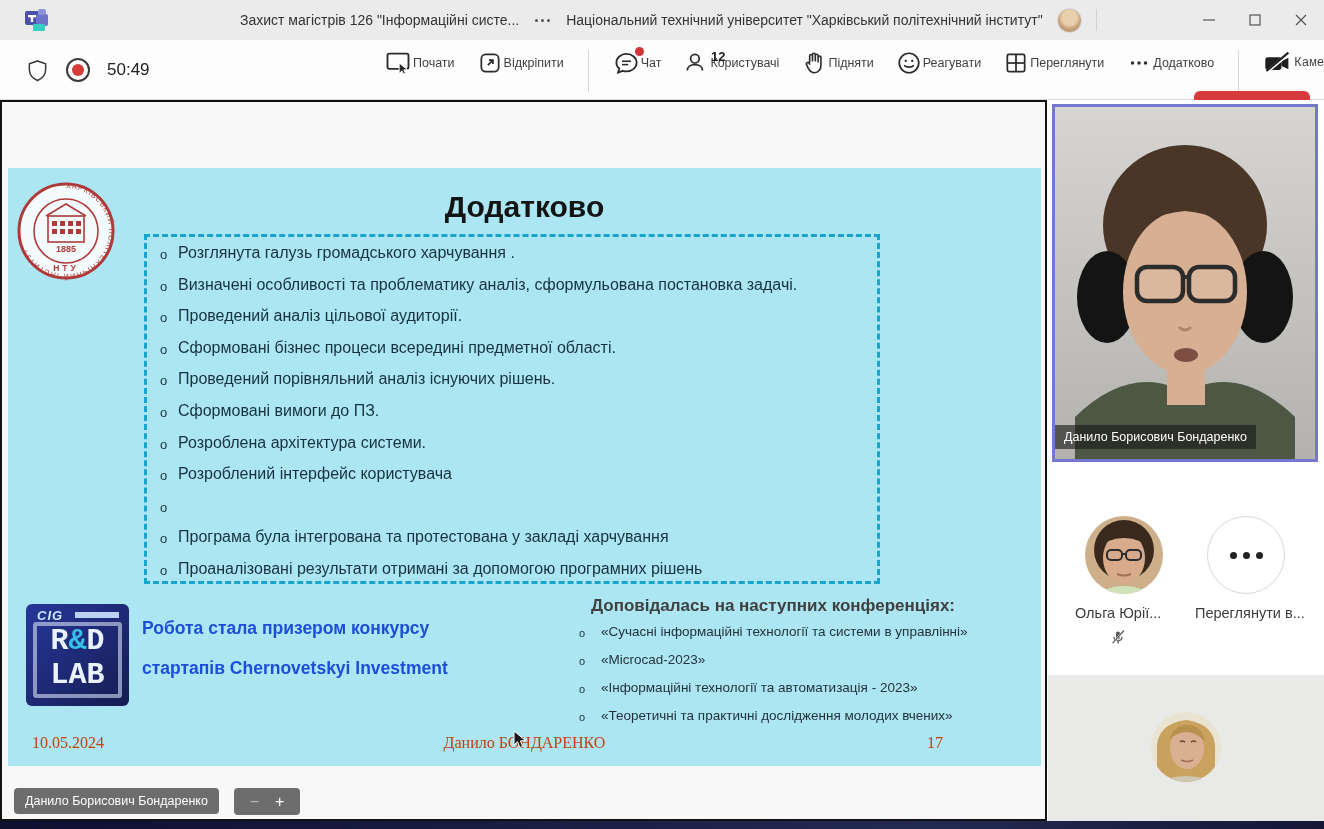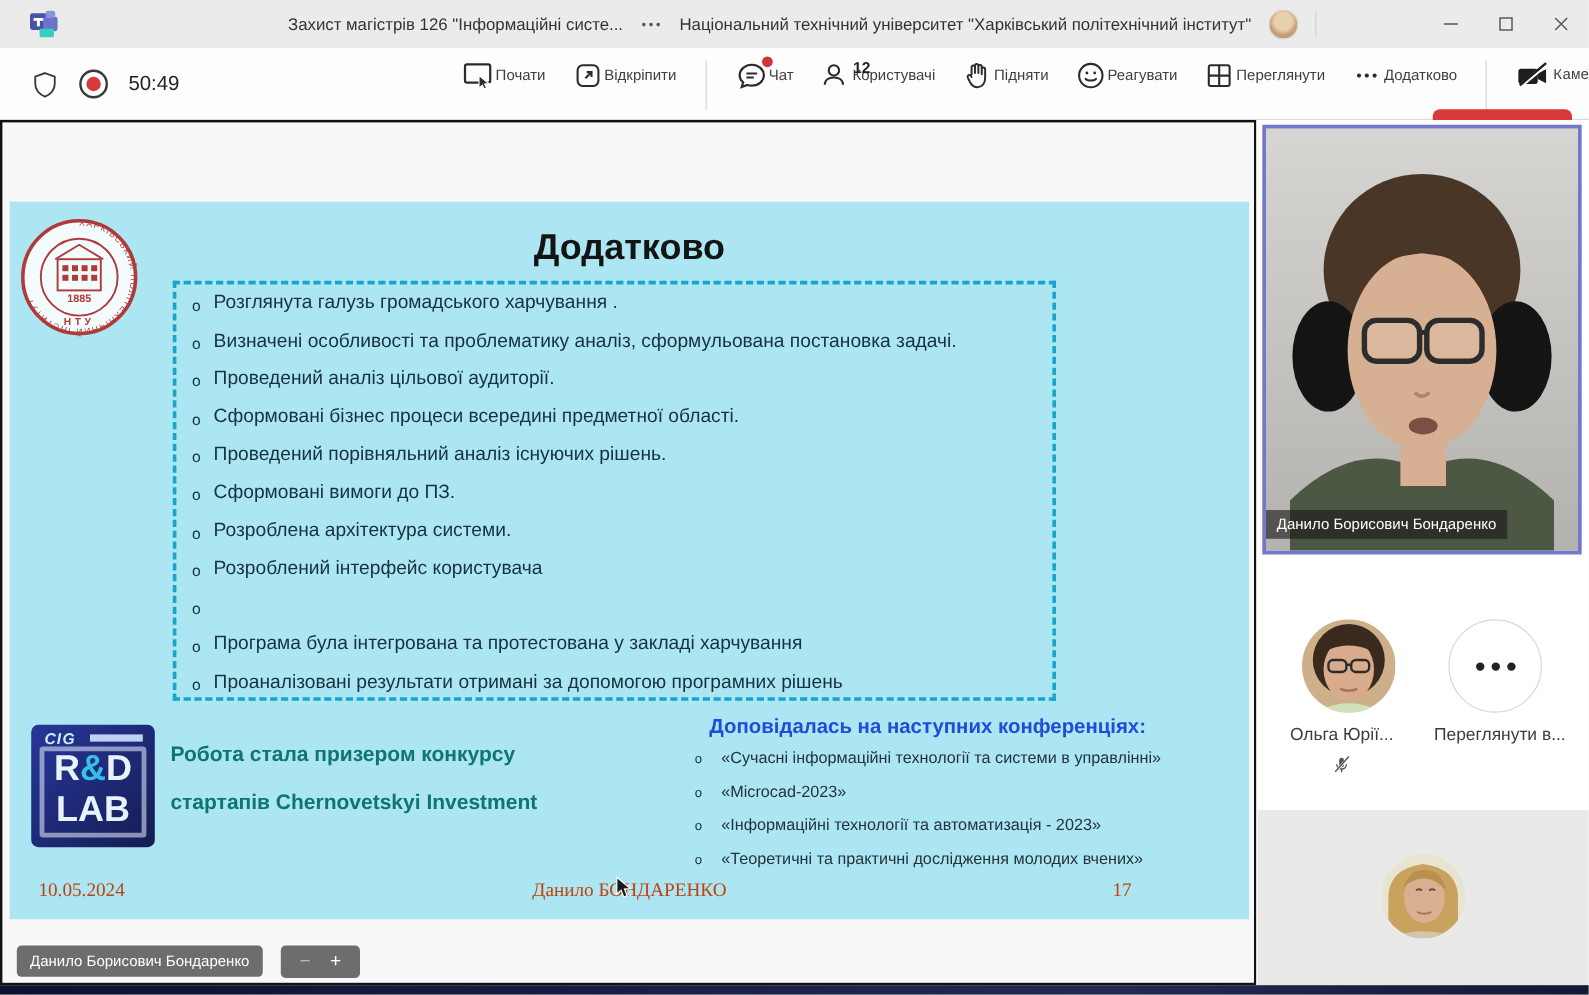--- a/index.html
+++ b/index.html
@@ -52,30 +52,30 @@
   .bullet { display:flex; align-items:flex-start; height:31.6px; }
   .bullet .mk { font-size:13px; color:#16323e; width:18px; padding-top:3px; }
   .bullet .tx { font-size:16px; color:#16323e; }
 
   .award-logo { left:18px; top:436px; width:103px; height:102px; border-radius:6px;
       background:linear-gradient(135deg,#27379a,#151d52); position:absolute; overflow:hidden; }
   .award-logo .cig { position:absolute; left:11px; top:4px; font-size:13px; font-style:italic; font-weight:bold;
       color:#cfe9ff; letter-spacing:1px; }
   .award-logo .bar { position:absolute; right:10px; top:8px; width:44px; height:6px; background:#cfe3ff; opacity:.9; }
   .award-logo .l1, .award-logo .l2 { position:absolute; left:0; width:100%; text-align:center;
-      font-weight:bold; font-size:30px; color:#e9f2ff; line-height:1; }
+      font-weight:bold; font-size:30px; color:#e9f2ff; line-height:1;font-family:Liberation Mono, monospace; }
   .award-logo .l1 { top:22px; }
   .award-logo .l2 { top:56px; }
   .award-logo .amp { color:#35c0e8; }
   .award-logo .frame { position:absolute; left:7px; top:18px; right:7px; bottom:8px; border:4px solid rgba(233,242,255,.55); border-radius:3px; }
   .award-text { left:134px; top:440px; width:340px; }
-  .award-text div { font-size:17.5px; font-weight:bold; color:#0f766e; line-height:40px; }
+  .award-text div { font-size:17.5px; font-weight:bold; color:#1d4ed8; line-height:40px; }
 
   .conf { left:565px; top:428px; width:430px; }
-  .conf-header { font-size:17px; font-weight:bold; color:#1d4ed8; margin-bottom:8px; padding-left:18px; }
+  .conf-header { font-size:17px; font-weight:bold; color:#404040; margin-bottom:8px; padding-left:18px; }
   .conf-item { display:flex; align-items:flex-start; height:28px; }
   .conf-item .mk { font-size:11px; color:#23333c; width:28px; padding-top:3px; padding-left:6px; }
   .conf-item .tx { font-size:13.5px; color:#23333c; }
 
   .slide-footer { left:0; right:0; top:566px; height:28px; font-family:"Liberation Serif", serif; color:#c2410c; }
   .sf-date { position:absolute; left:24px; font-size:16px; }
   .sf-author { position:absolute; left:0; right:0; text-align:center; font-size:16px; }
   .sf-page { position:absolute; right:98px; font-size:16px; }
 
   .presenter-badge { left:12px; top:686px; background:#6d6d6d; border-radius:4px; padding:6px 11px;

